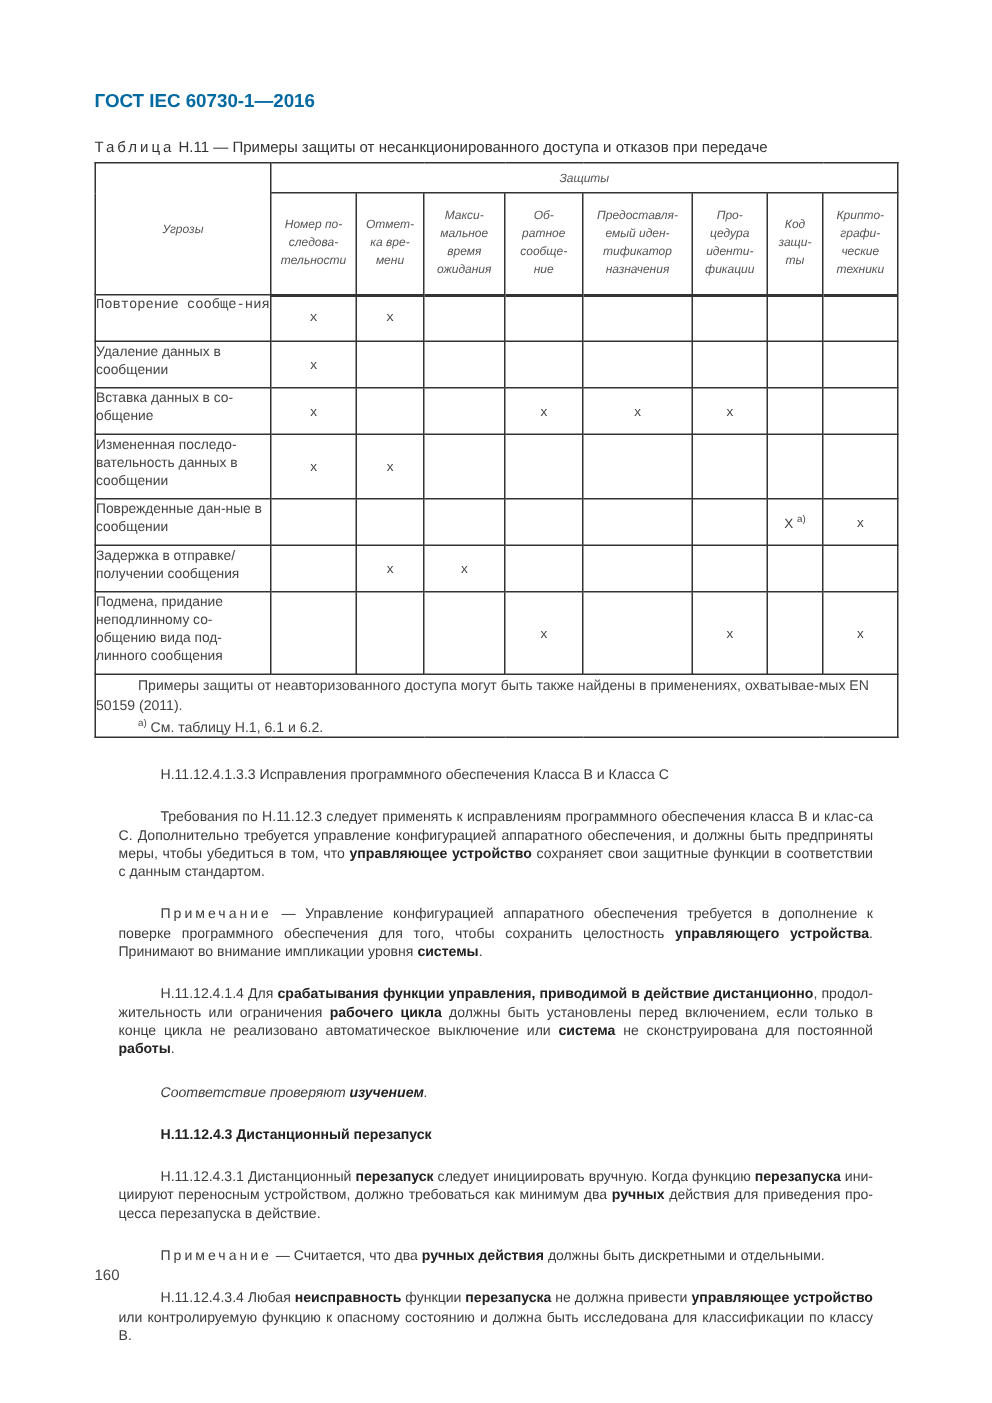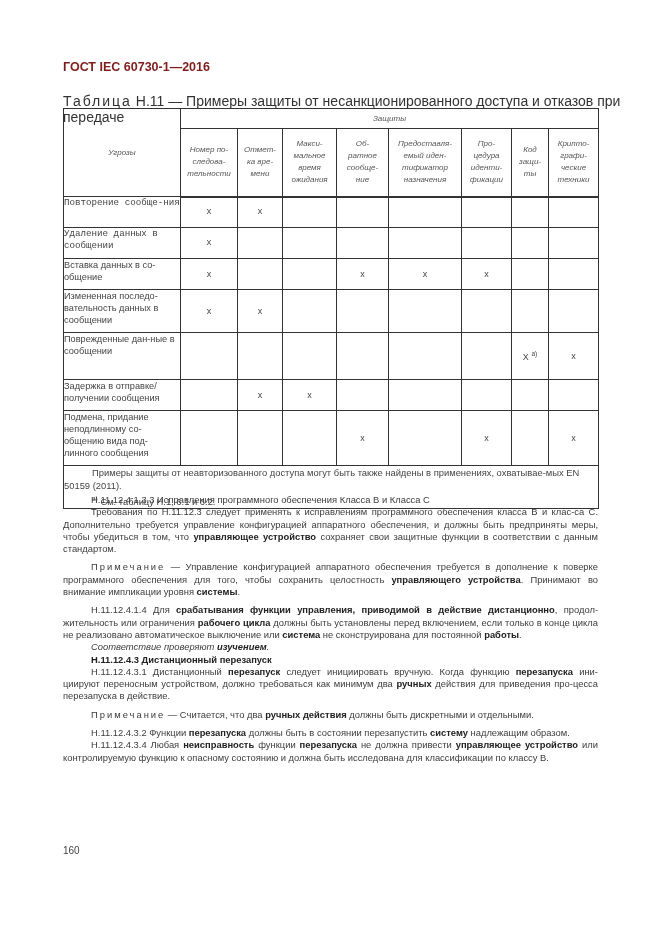--- a/index.html
+++ b/index.html
@@ -1,31 +1,31 @@
 <!DOCTYPE html>
 <html><head>
 <meta charset="utf-8">
 <style>
   html, body { margin: 0; padding: 0; background: #ffffff; }
   body { width: 661px; height: 935px; position: relative; overflow: hidden;
          font-family: "Liberation Sans", sans-serif; color: #3a3a3a; }
-  .header { position: absolute; left: 63px; top: 60px; font-weight: bold; font-size: 12.5px; color: #7f1d1d; }
-  .caption { position: absolute; left: 63px; top: 93px; font-size: 14px; color: #333; }
+  .header { position: absolute; left: 63px; top: 60px; font-weight: bold; font-size: 12.5px; color: #0369a1; }
+  .caption { position: absolute; left: 63px; top: 93px; font-size: 10px; color: #333; }
   .spaced { letter-spacing: 2px; }
   table.main { position: absolute; left: 63px; top: 108px; width: 535px; border-collapse: collapse;
                font-size: 8.8px; color: #444; table-layout: fixed; }
   table.main td, table.main th { border: 1px solid #333; padding: 0; font-weight: normal; }
   table.main th { text-align: center; line-height: 12px; font-size: 8px; color: #555; font-style: italic; }
   .thead-bottom td, .thead-bottom th { border-bottom: 2px solid #333 !important; }
   td.threat { padding: 3px 4px 2px 4px; line-height: 12px; font-size: 9.2px; color: #444; text-align: left; vertical-align: top; }
   td.mark { text-align: center; vertical-align: middle; font-size: 9px; color: #444; }
   sup { font-size: 6.5px; vertical-align: 4px; }
   td.footer { padding: 3px 6px 4px 6px; font-size: 9.4px; line-height: 13px; color: #444; }
   .body-text { position: absolute; left: 63px; top: 494px; width: 535px; font-size: 9.4px; line-height: 12.3px; color: #3c3c3c; text-align: justify; }
-  .body-text p { margin: 0; }
+  .body-text p { margin: 16px; }
   .ind { text-indent: 28px; }
   .gap { margin-top: 6px !important; }
   .body-text b { color: #222; }
   .pagenum { position: absolute; left: 63px; top: 845px; font-size: 10px; color: #444; }
 </style>
 </head>
 <body>
 
 <div class="header">ГОСТ IEC 60730-1—2016</div>
 
@@ -101,21 +101,21 @@
         <td class="threat">Повторение сообще-ния</td>
         <td class="mark"><span>x</span></td>
         <td class="mark"><span>x</span></td>
         <td class="mark"><span></span></td>
         <td class="mark"><span></span></td>
         <td class="mark"><span></span></td>
         <td class="mark"><span></span></td>
         <td class="mark"><span></span></td>
         <td class="mark"><span></span></td>
       </tr>
-      <tr style="height: 31px; font-family: Liberation Mono, monospace;">
+      <tr style="height: 31px;">
         <td class="threat">Удаление данных в сообщении</td>
         <td class="mark"><span>x</span></td>
         <td class="mark"><span></span></td>
         <td class="mark"><span></span></td>
         <td class="mark"><span></span></td>
         <td class="mark"><span></span></td>
         <td class="mark"><span></span></td>
         <td class="mark"><span></span></td>
         <td class="mark"><span></span></td>
       </tr>
@@ -134,21 +134,21 @@
         <td class="threat">Измененная последо-вательность данных в сообщении</td>
         <td class="mark"><span>x</span></td>
         <td class="mark"><span>x</span></td>
         <td class="mark"><span></span></td>
         <td class="mark"><span></span></td>
         <td class="mark"><span></span></td>
         <td class="mark"><span></span></td>
         <td class="mark"><span></span></td>
         <td class="mark"><span></span></td>
       </tr>
-      <tr style="height: 47px;">
+      <tr style="height: 31px;">
         <td class="threat">Поврежденные дан-ные в сообщении</td>
         <td class="mark"><span></span></td>
         <td class="mark"><span></span></td>
         <td class="mark"><span></span></td>
         <td class="mark"><span></span></td>
         <td class="mark"><span></span></td>
         <td class="mark"><span></span></td>
         <td class="mark"><span>X</span> <sup>а)</sup></td>
         <td class="mark"><span>x</span></td>
       </tr>
@@ -187,17 +187,16 @@
 
 <div class="body-text">
   <p class="ind">Н.11.12.4.1.3.3 Исправления программного обеспечения Класса В и Класса С</p>
   <p class="ind"><span>Требования по Н.11.12.3 следует применять к исправлениям программного обеспечения класса В и клас-са С. Дополнительно требуется управление конфигурацией аппаратного обеспечения, и должны быть предприняты меры, чтобы убедиться в том, что </span><b>управляющее устройство</b><span> сохраняет свои защитные функции в соответствии с данным стандартом.</span></p>
   <p class="ind gap"><span class="spaced">Примечание</span><span> — Управление конфигурацией аппаратного обеспечения требуется в дополнение к поверке программного обеспечения для того, чтобы сохранить целостность </span><b>управляющего устройства</b><span>. Принимают во внимание импликации уровня </span><b>системы</b><span>.</span></p>
   <p class="ind gap"><span>Н.11.12.4.1.4 Для </span><b>срабатывания функции управления, приводимой в действие дистанционно</b><span>, продол-жительность или ограничения </span><b>рабочего цикла</b><span> должны быть установлены перед включением, если только в конце цикла не реализовано автоматическое выключение или </span><b>система</b><span> не сконструирована для постоянной </span><b>работы</b><span>.</span></p>
   <p class="ind"><i>Соответствие проверяют </i><b><i>изучением</i></b><i>.</i></p>
   <p class="ind"><b>Н.11.12.4.3 Дистанционный перезапуск</b></p>
   <p class="ind"><span>Н.11.12.4.3.1 Дистанционный </span><b>перезапуск</b><span> следует инициировать вручную. Когда функцию </span><b>перезапуска</b><span> ини-циируют переносным устройством, должно требоваться как минимум два </span><b>ручных</b><span> действия для приведения про-цесса перезапуска в действие.</span></p>
   <p class="ind gap"><span class="spaced">Примечание</span><span> — Считается, что два </span><b>ручных действия</b><span> должны быть дискретными и отдельными.</span></p>
-  <p class="ind gap"><span>Н.11.12.4.3.2 Функции </span><b>перезапуска</b><span> должны быть в состоянии перезапустить </span><b>систему</b><span> надлежащим образом.</span></p>
   <p class="ind"><span>Н.11.12.4.3.4 Любая </span><b>неисправность</b><span> функции </span><b>перезапуска</b><span> не должна привести </span><b>управляющее устройство</b><span> или контролируемую функцию к опасному состоянию и должна быть исследована для классификации по классу В.</span></p>
 </div>
 
 <div class="pagenum">160</div>
 
 </body></html>

